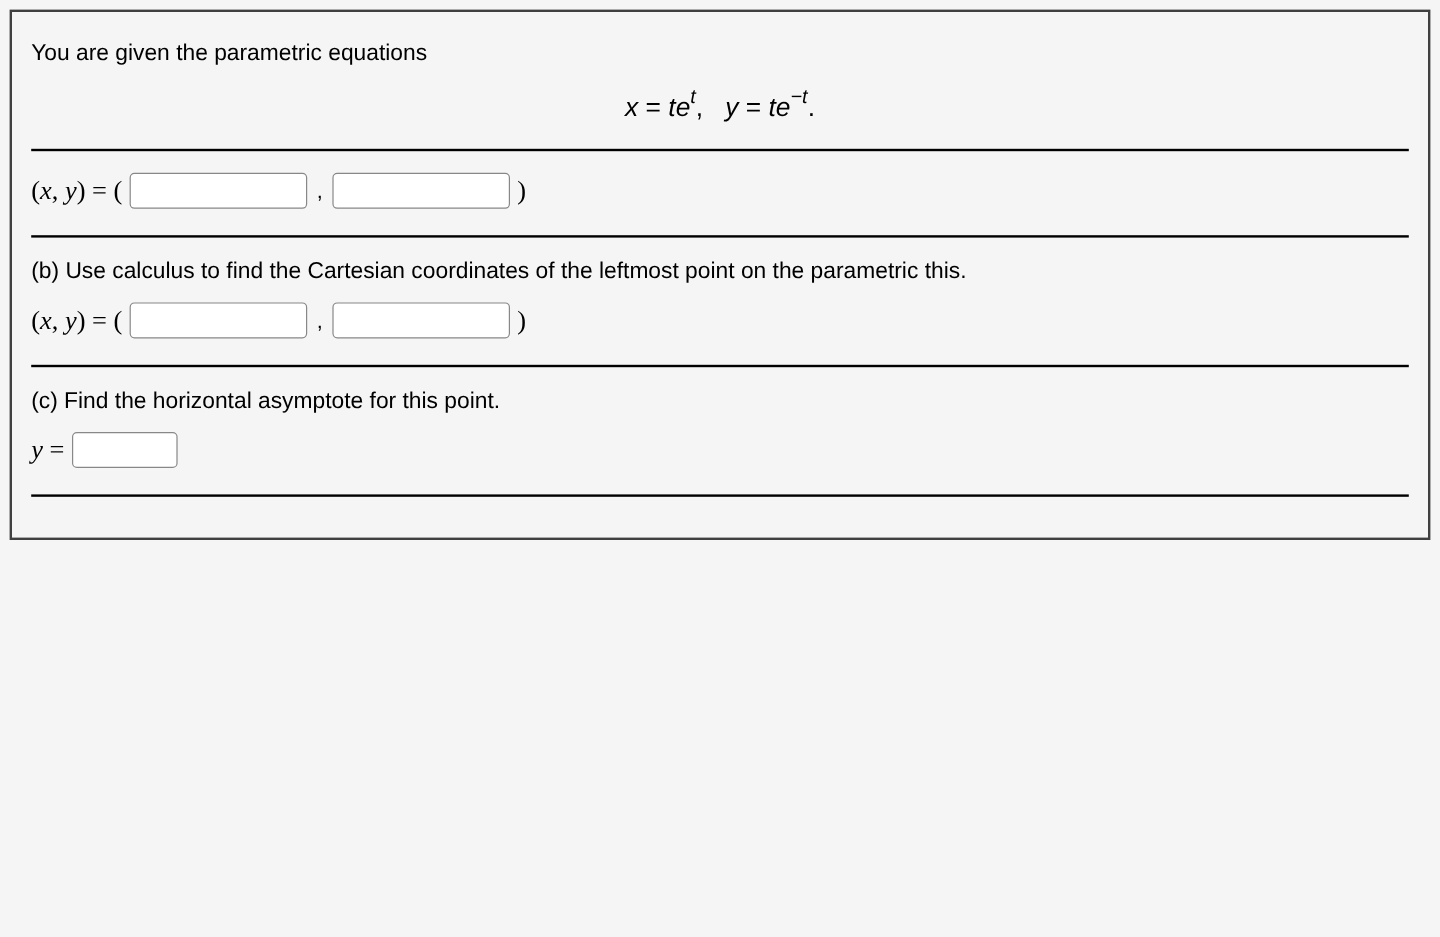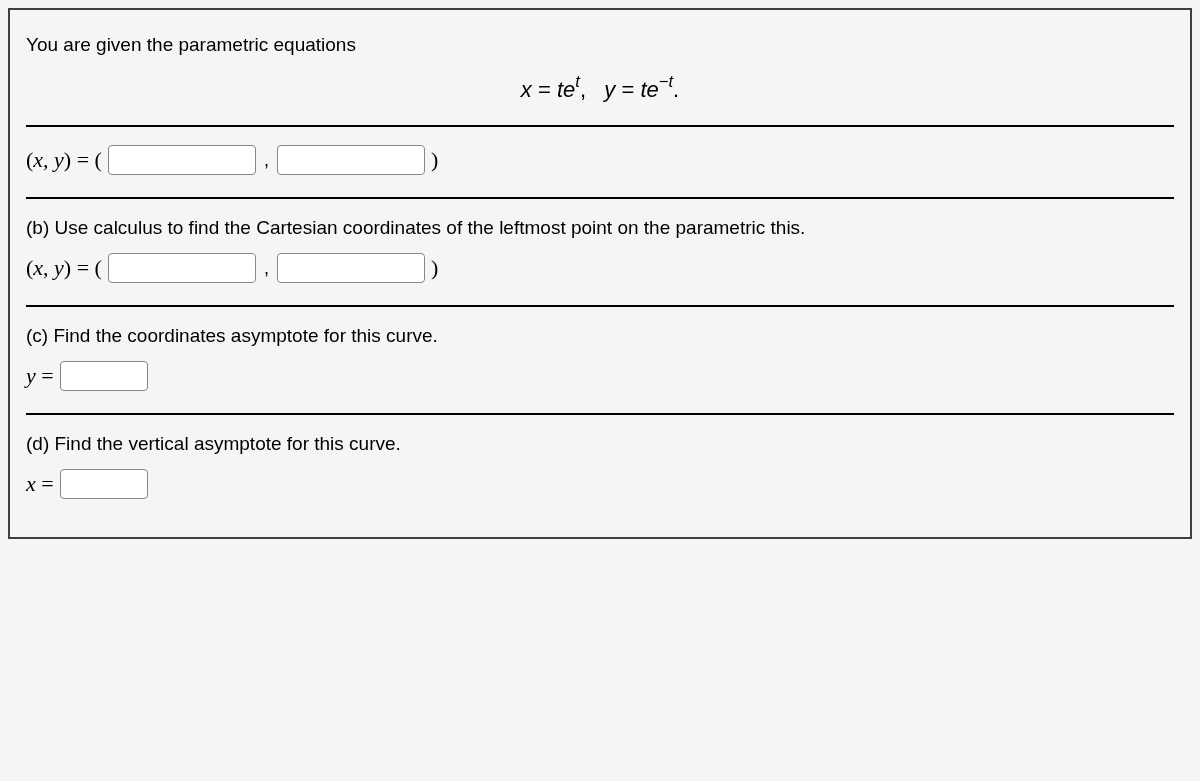--- a/index.html
+++ b/index.html
@@ -118,30 +118,23 @@
       <input type="text" class="answer-input" style="">
       <span class="comma">,</span>
       <input type="text" class="answer-input" style="">
       <span class="nrm">)</span>
     </div>
   </div>
 
   <hr class="divider">
 
   <div class="part">
-    <div class="part-text">(c) Find the coordinates asymptote for this curve.</div>
+    <div class="part-text">(c) Find the horizontal asymptote for this point.</div>
     <div class="answer-line">
       <span>y <span class="nrm">=</span></span>
       <input type="text" class="answer-input small" style="">
     </div>
   </div>
 
   <hr class="divider">
 
-  <div class="part">
-    <div class="part-text">(d) Find the vertical asymptote for this curve.</div>
-    <div class="answer-line">
-      <span>x <span class="nrm">=</span></span>
-      <input type="text" class="answer-input small" style="">
-    </div>
-  </div>
 
 </div>
 
 </body></html>

